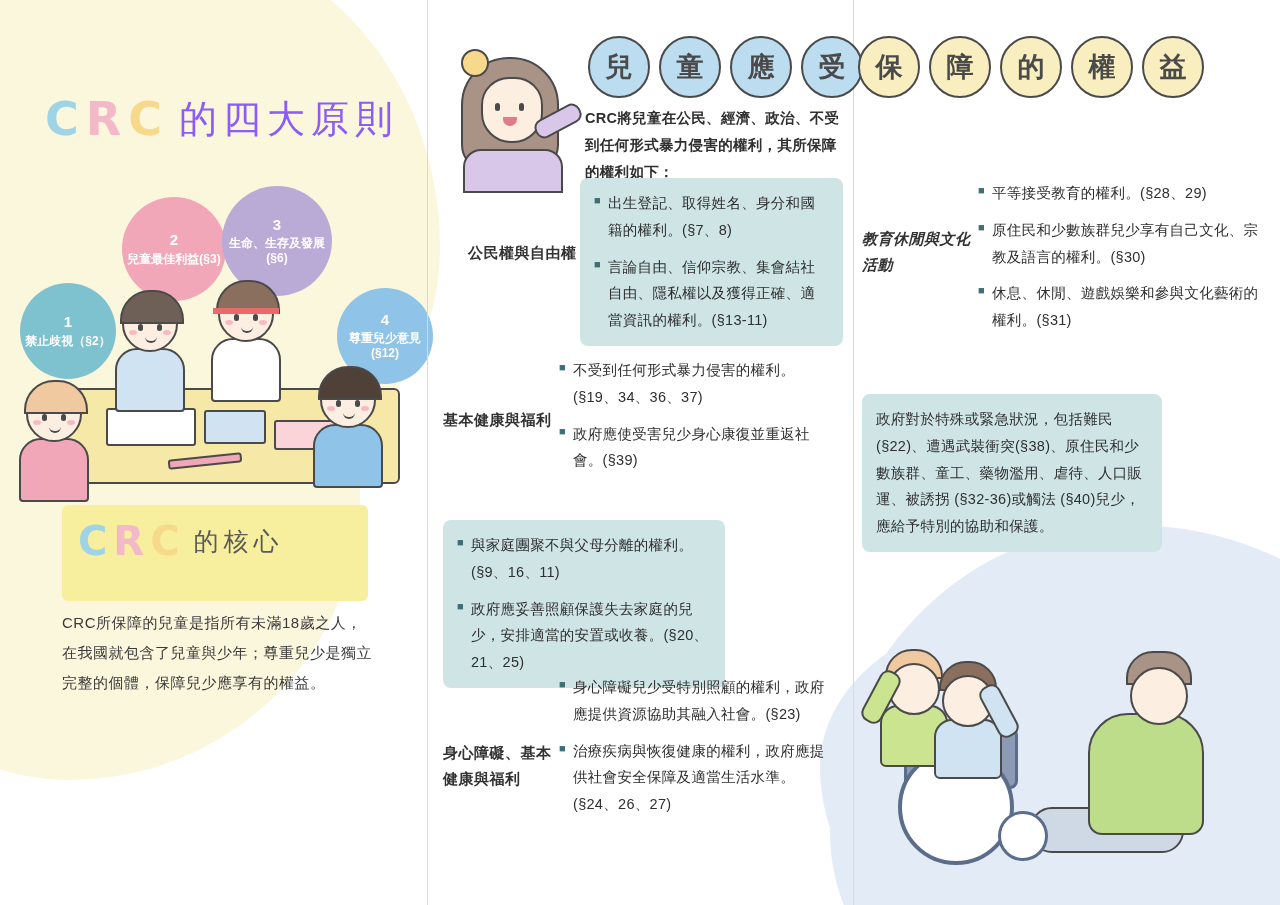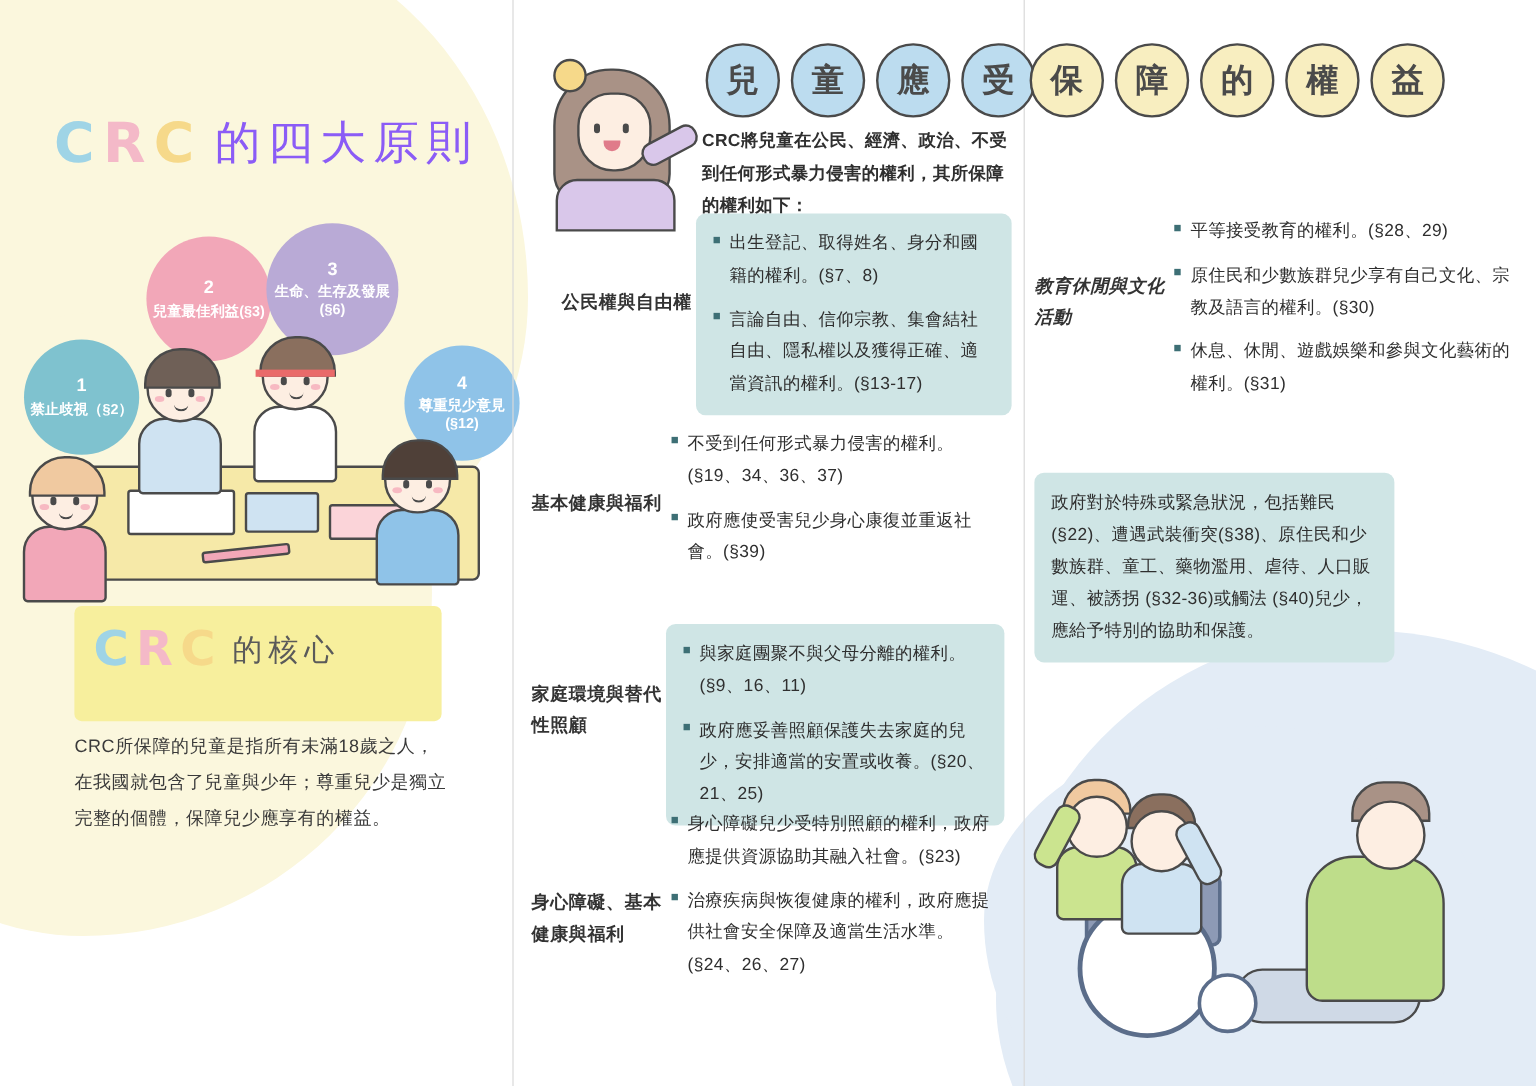--- a/index.html
+++ b/index.html
@@ -399,41 +399,40 @@
 
 <div class="sec sec-m1">
   <div class="sec-label">公民權與自由權</div>
   <div class="sec-box">
     <div class="bullet-item">
       <span class="bullet-mark">■</span>
       <span class="bullet-text">出生登記、取得姓名、身分和國籍的權利。(§7、8)</span>
     </div>
     <div class="bullet-item">
       <span class="bullet-mark">■</span>
-      <span class="bullet-text">言論自由、信仰宗教、集會結社自由、隱私權以及獲得正確、適當資訊的權利。(§13-17)</span>
+      <span class="bullet-text">言論自由、信仰宗教、集會結社自由、隱私權以及獲得正確、適當資訊的權利。(§13-11)</span>
     </div>
   </div>
 </div>
 
 <div class="sec sec-m2">
   <div class="sec-label">基本健康與福利</div>
   <div class="sec-plain">
     <div class="bullet-item">
       <span class="bullet-mark">■</span>
       <span class="bullet-text">不受到任何形式暴力侵害的權利。(§19、34、36、37)</span>
     </div>
     <div class="bullet-item">
       <span class="bullet-mark">■</span>
       <span class="bullet-text">政府應使受害兒少身心康復並重返社會。(§39)</span>
     </div>
   </div>
 </div>
 
 <div class="sec sec-m3">
-  <div class="sec-label">家庭環境與替代性照顧</div>
   <div class="sec-box">
     <div class="bullet-item">
       <span class="bullet-mark">■</span>
       <span class="bullet-text">與家庭團聚不與父母分離的權利。(§9、16、11)</span>
     </div>
     <div class="bullet-item">
       <span class="bullet-mark">■</span>
       <span class="bullet-text">政府應妥善照顧保護失去家庭的兒少，安排適當的安置或收養。(§20、21、25)</span>
     </div>
   </div>

